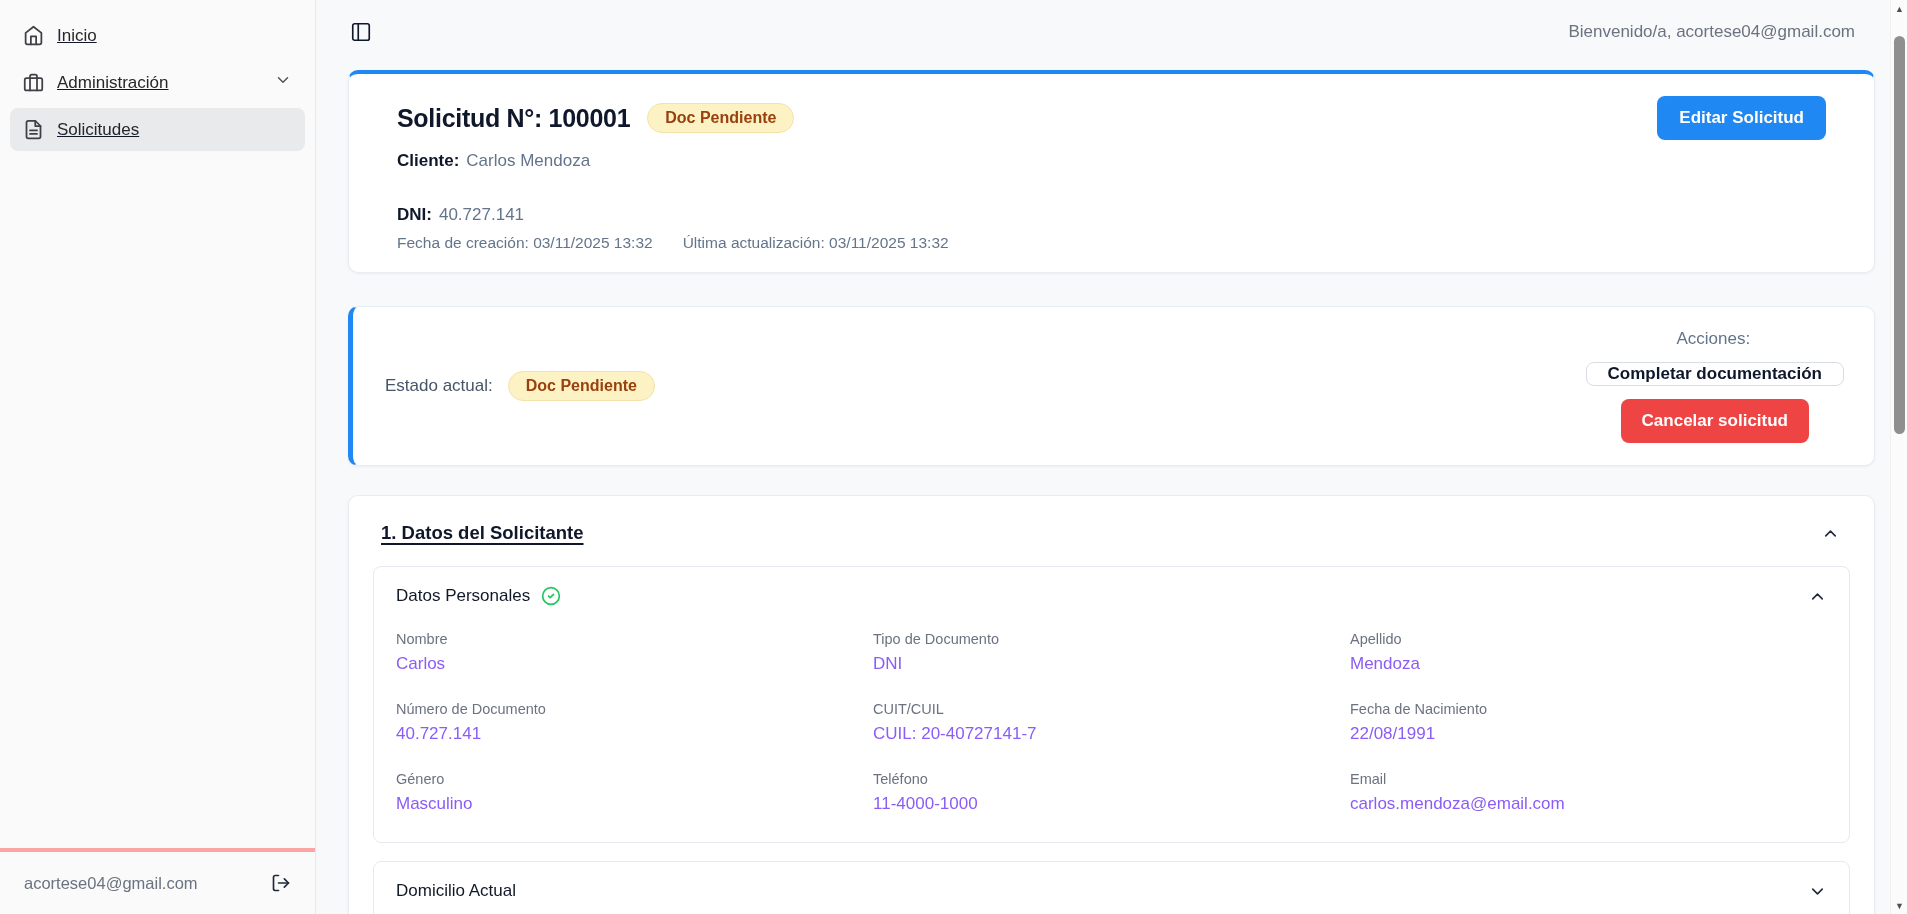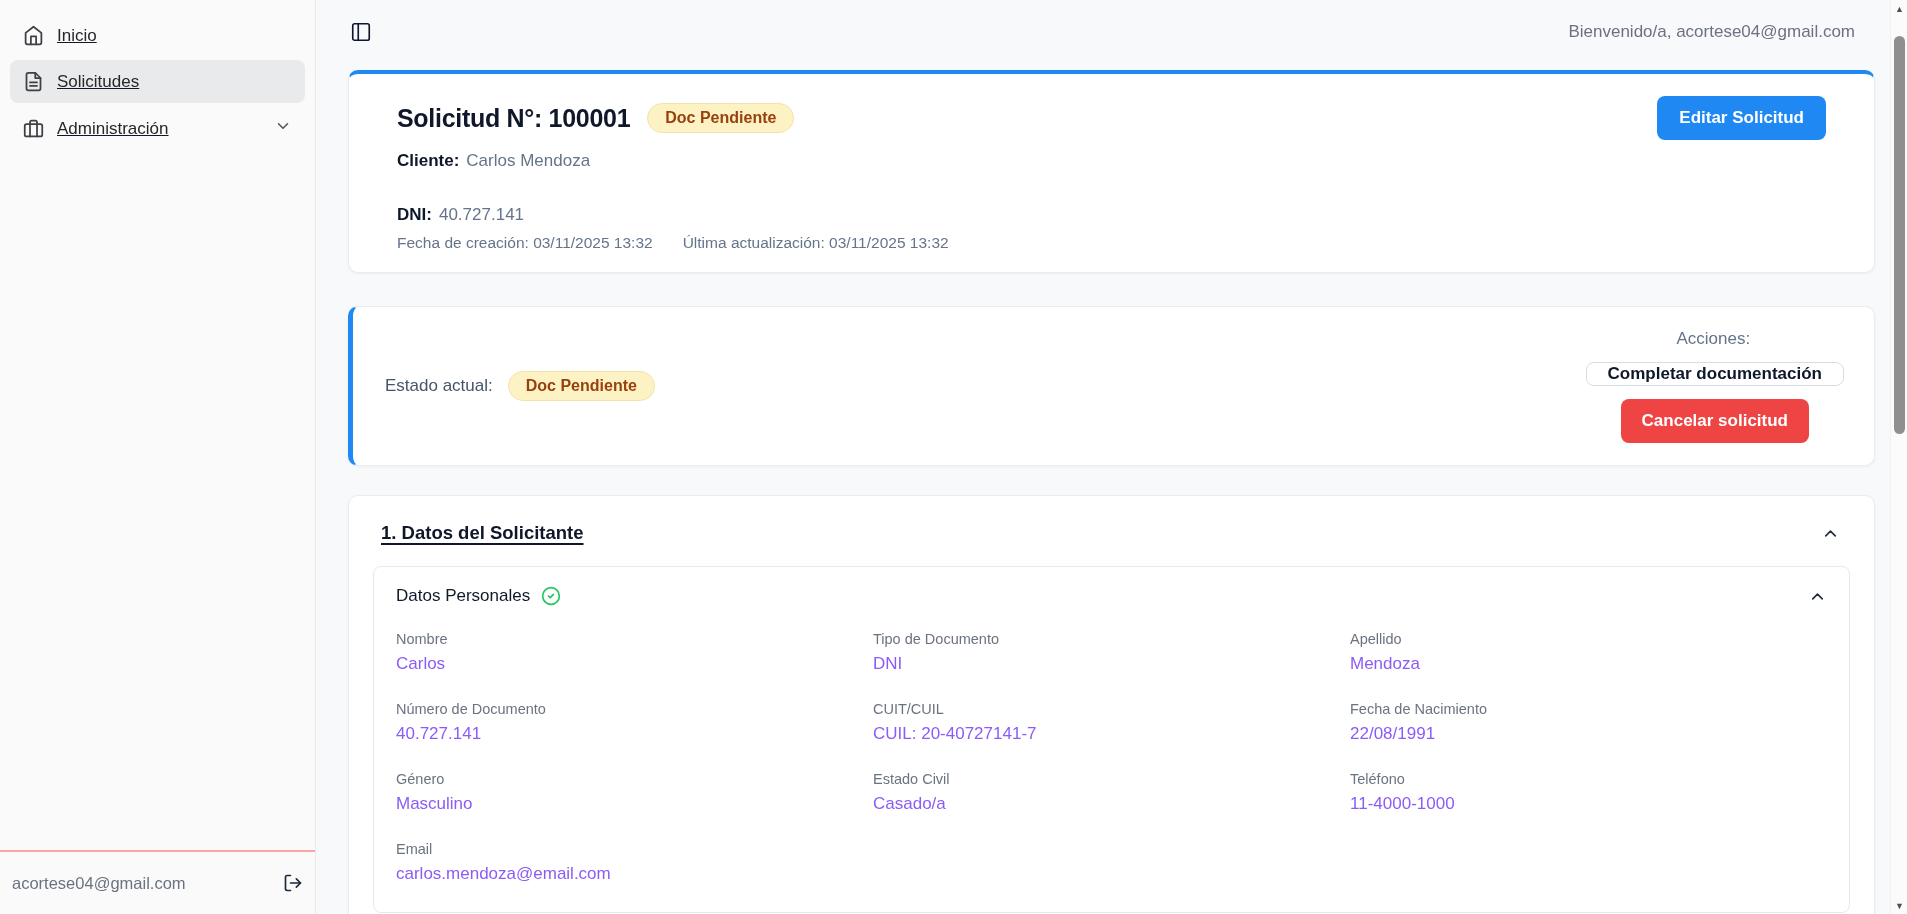--- a/index.html
+++ b/index.html
@@ -13,21 +13,21 @@
   
   .sidebar { width:316px; min-width:316px; background:#fafafa; border-right:1px solid #e7e9ec; display:flex; flex-direction:column; }
   .sb-header { height:63px; border-bottom:1px solid #e7e9ec; display:flex; align-items:center; padding:0 20px; }
   .sb-title { font-size:23px; font-weight:700; color:#0f172a; letter-spacing:-0.2px; }
   .sb-nav { flex:1; padding:14px 10px;text-decoration:underline; }
   .nav-item { display:flex; align-items:center; gap:13px; padding:11px 13px; border-radius:8px; font-size:17px; color:#27272a; cursor:pointer; margin-bottom:3px; }
   .nav-item.active { background:#e9eaec; }
   .nav-item svg { width:21px; height:21px; color:#3f3f46; flex:none; }
   .nav-chevron { margin-left:auto; }
   .nav-chevron svg { width:18px; height:18px; color:#52525b; }
-  .sb-footer { border-top:2px solid #fca5a5; padding:21px 12px; display:flex; align-items:center; justify-content:space-between; }
+  .sb-footer { border-top:4px solid #fca5a5; padding:21px 24px; display:flex; align-items:center; justify-content:space-between; }
   .sb-footer .email { color:#6b7280; font-size:16.5px; }
   .sb-footer svg { width:20px; height:20px; color:#1e293b; cursor:pointer; }
 
   
   .main { flex:1; min-width:0; display:flex; flex-direction:column; }
   .topbar { height:64px; display:flex; align-items:center; justify-content:space-between; padding:0 52px 0 32px; flex:none; }
   .toggle-btn { background:none; border:none; cursor:pointer; color:#0f172a; display:flex; padding:2px; }
   .toggle-btn svg { width:22px; height:22px; }
   .welcome { color:#6b7280; font-size:17px; }
 
@@ -87,40 +87,40 @@
 
   <aside class="sidebar">
     <nav class="sb-nav">
       <div class="nav-item">
         <svg viewBox="0 0 24 24" fill="none" stroke="currentColor" stroke-width="2" stroke-linecap="round" stroke-linejoin="round">
             <path d="m3 9 9-7 9 7v11a2 2 0 0 1-2 2H5a2 2 0 0 1-2-2z"></path>
             <polyline points="9 22 9 13 15 13 15 22"></polyline>
           </svg>
         <span>Inicio</span>
       </div>
+      <div class="nav-item">
+        <svg viewBox="0 0 24 24" fill="none" stroke="currentColor" stroke-width="2" stroke-linecap="round" stroke-linejoin="round">
+            <rect x="2" y="7" width="20" height="14" rx="2"></rect>
+            <path d="M16 21V5a2 2 0 0 0-2-2h-4a2 2 0 0 0-2 2v16"></path>
+          </svg>
+        <span>Administración</span>
+        <span class="nav-chevron">
+          <svg viewBox="0 0 24 24" fill="none" stroke="currentColor" stroke-width="2" stroke-linecap="round" stroke-linejoin="round">
+              <polyline points="6 9 12 15 18 9"></polyline>
+            </svg>
+        </span>
+      </div>
       <div class="nav-item active">
         <svg viewBox="0 0 24 24" fill="none" stroke="currentColor" stroke-width="2" stroke-linecap="round" stroke-linejoin="round">
             <path d="M14 2H6a2 2 0 0 0-2 2v16a2 2 0 0 0 2 2h12a2 2 0 0 0 2-2V8z"></path>
             <polyline points="14 2 14 8 20 8"></polyline>
             <line x1="16" y1="13" x2="8" y2="13"></line>
             <line x1="16" y1="17" x2="8" y2="17"></line>
           </svg>
         <span>Solicitudes</span>
-      </div>
-      <div class="nav-item">
-        <svg viewBox="0 0 24 24" fill="none" stroke="currentColor" stroke-width="2" stroke-linecap="round" stroke-linejoin="round">
-            <rect x="2" y="7" width="20" height="14" rx="2"></rect>
-            <path d="M16 21V5a2 2 0 0 0-2-2h-4a2 2 0 0 0-2 2v16"></path>
-          </svg>
-        <span>Administración</span>
-        <span class="nav-chevron">
-          <svg viewBox="0 0 24 24" fill="none" stroke="currentColor" stroke-width="2" stroke-linecap="round" stroke-linejoin="round">
-              <polyline points="6 9 12 15 18 9"></polyline>
-            </svg>
-        </span>
       </div>
     </nav>
     <div class="sb-footer">
       <span class="email">acortese04@gmail.com</span>
       <svg viewBox="0 0 24 24" fill="none" stroke="currentColor" stroke-width="2" stroke-linecap="round" stroke-linejoin="round">
           <path d="M9 21H5a2 2 0 0 1-2-2V5a2 2 0 0 1 2-2h4"></path>
           <polyline points="16 17 21 12 16 7"></polyline>
           <line x1="21" y1="12" x2="9" y2="12"></line>
         </svg>
     </div>
@@ -221,24 +221,20 @@
                 <div class="field">
                   <div class="label">Fecha de Nacimiento</div>
                   <div class="value">22/08/1991</div>
                 </div>
 
                 <div class="field">
                   <div class="label">Género</div>
                   <div class="value">Masculino</div>
                 </div>
 
-                <div class="field">
-                  <div class="label">Estado Civil</div>
-                  <div class="value">Casado/a</div>
-                </div>
 
                 <div class="field">
                   <div class="label">Teléfono</div>
                   <div class="value">11-4000-1000</div>
                 </div>
 
                 <div class="field">
                   <div class="label">Email</div>
                   <div class="value">carlos.mendoza@email.com</div>
                 </div>

